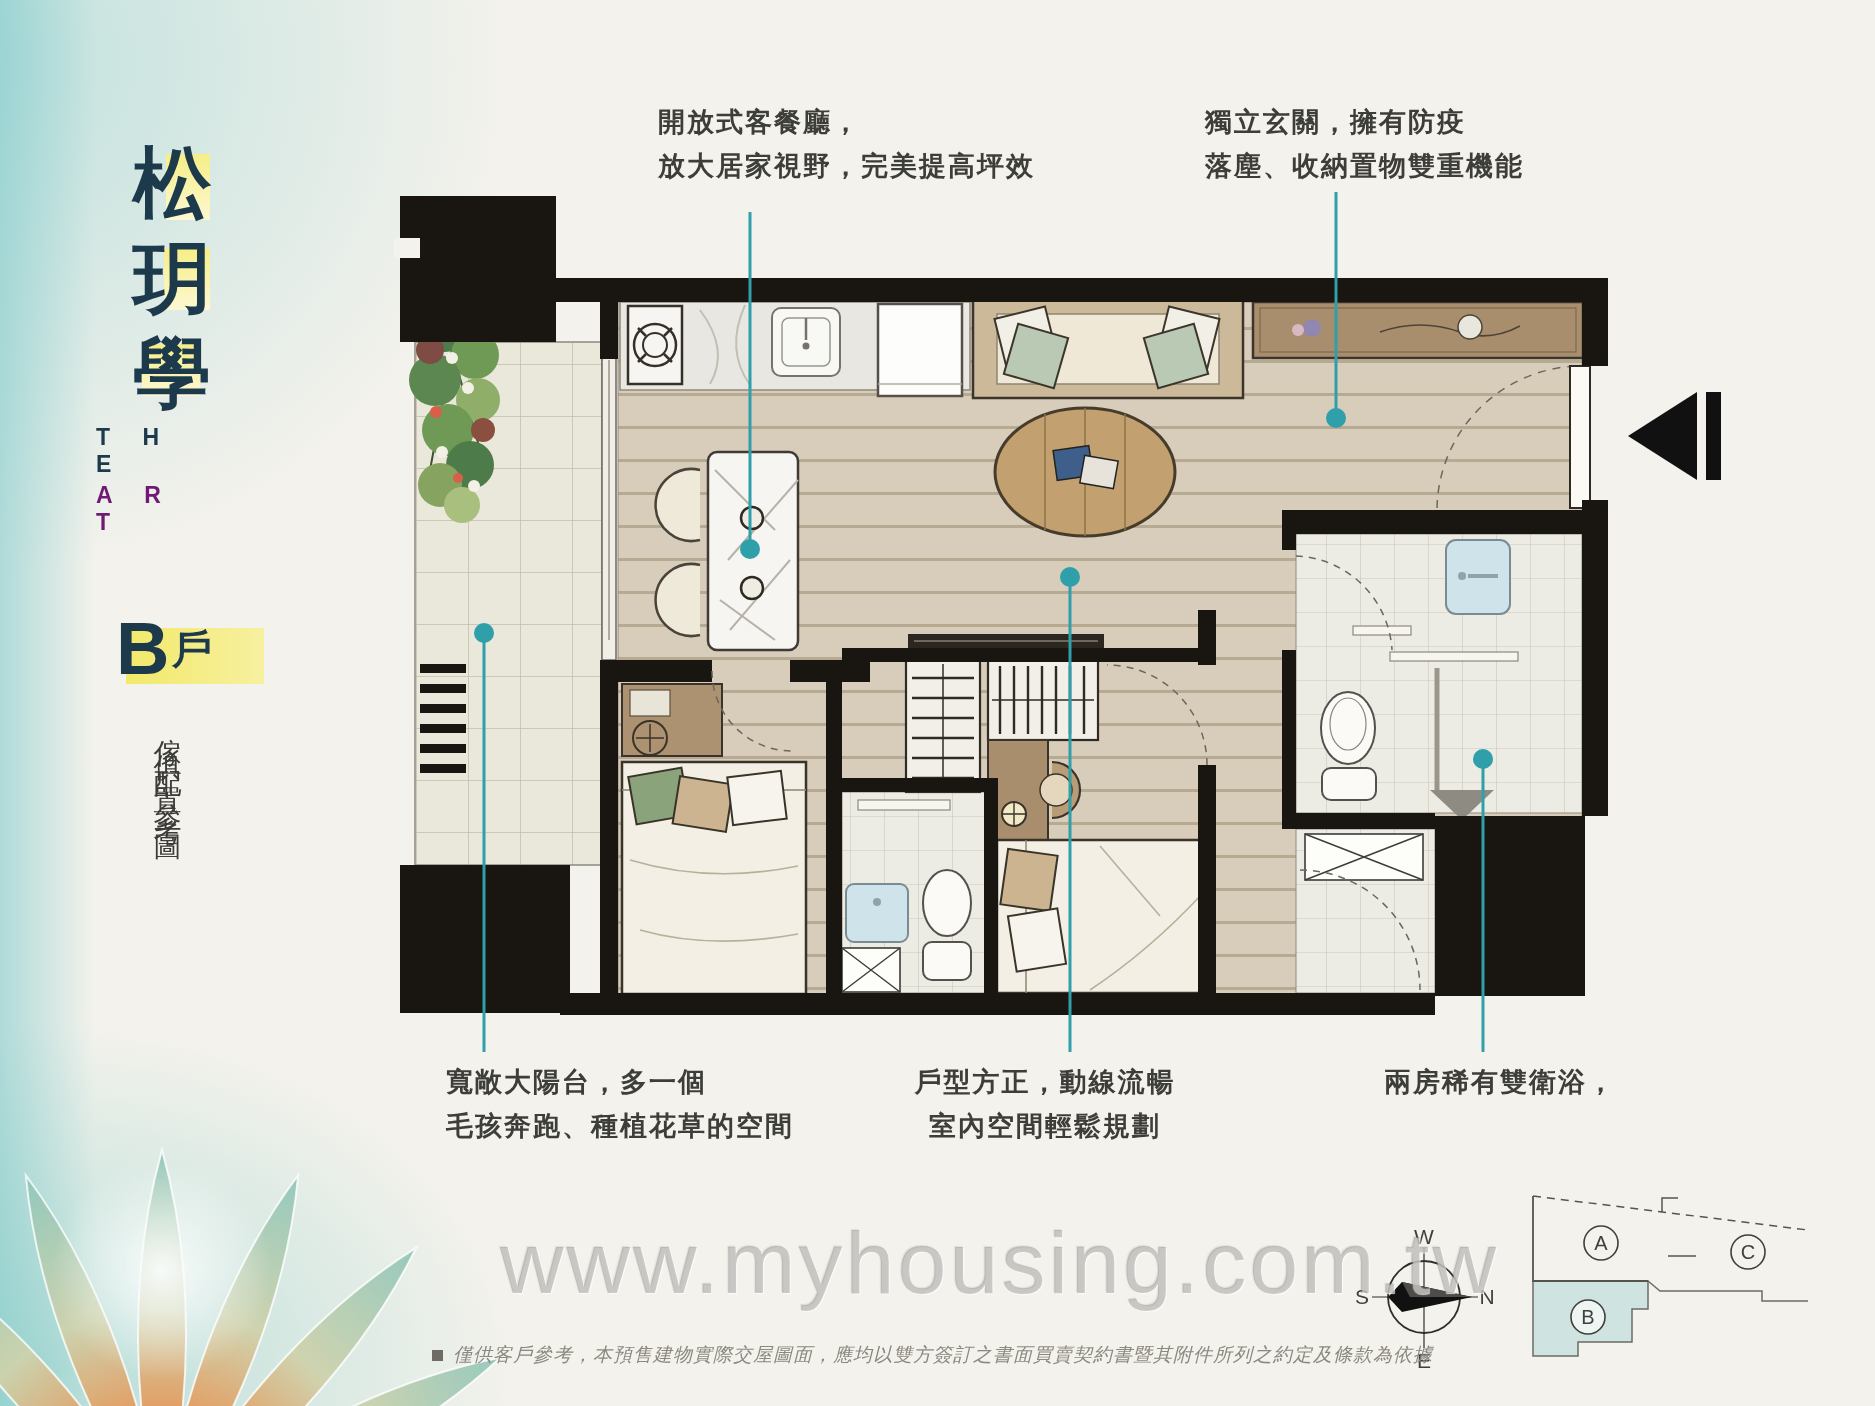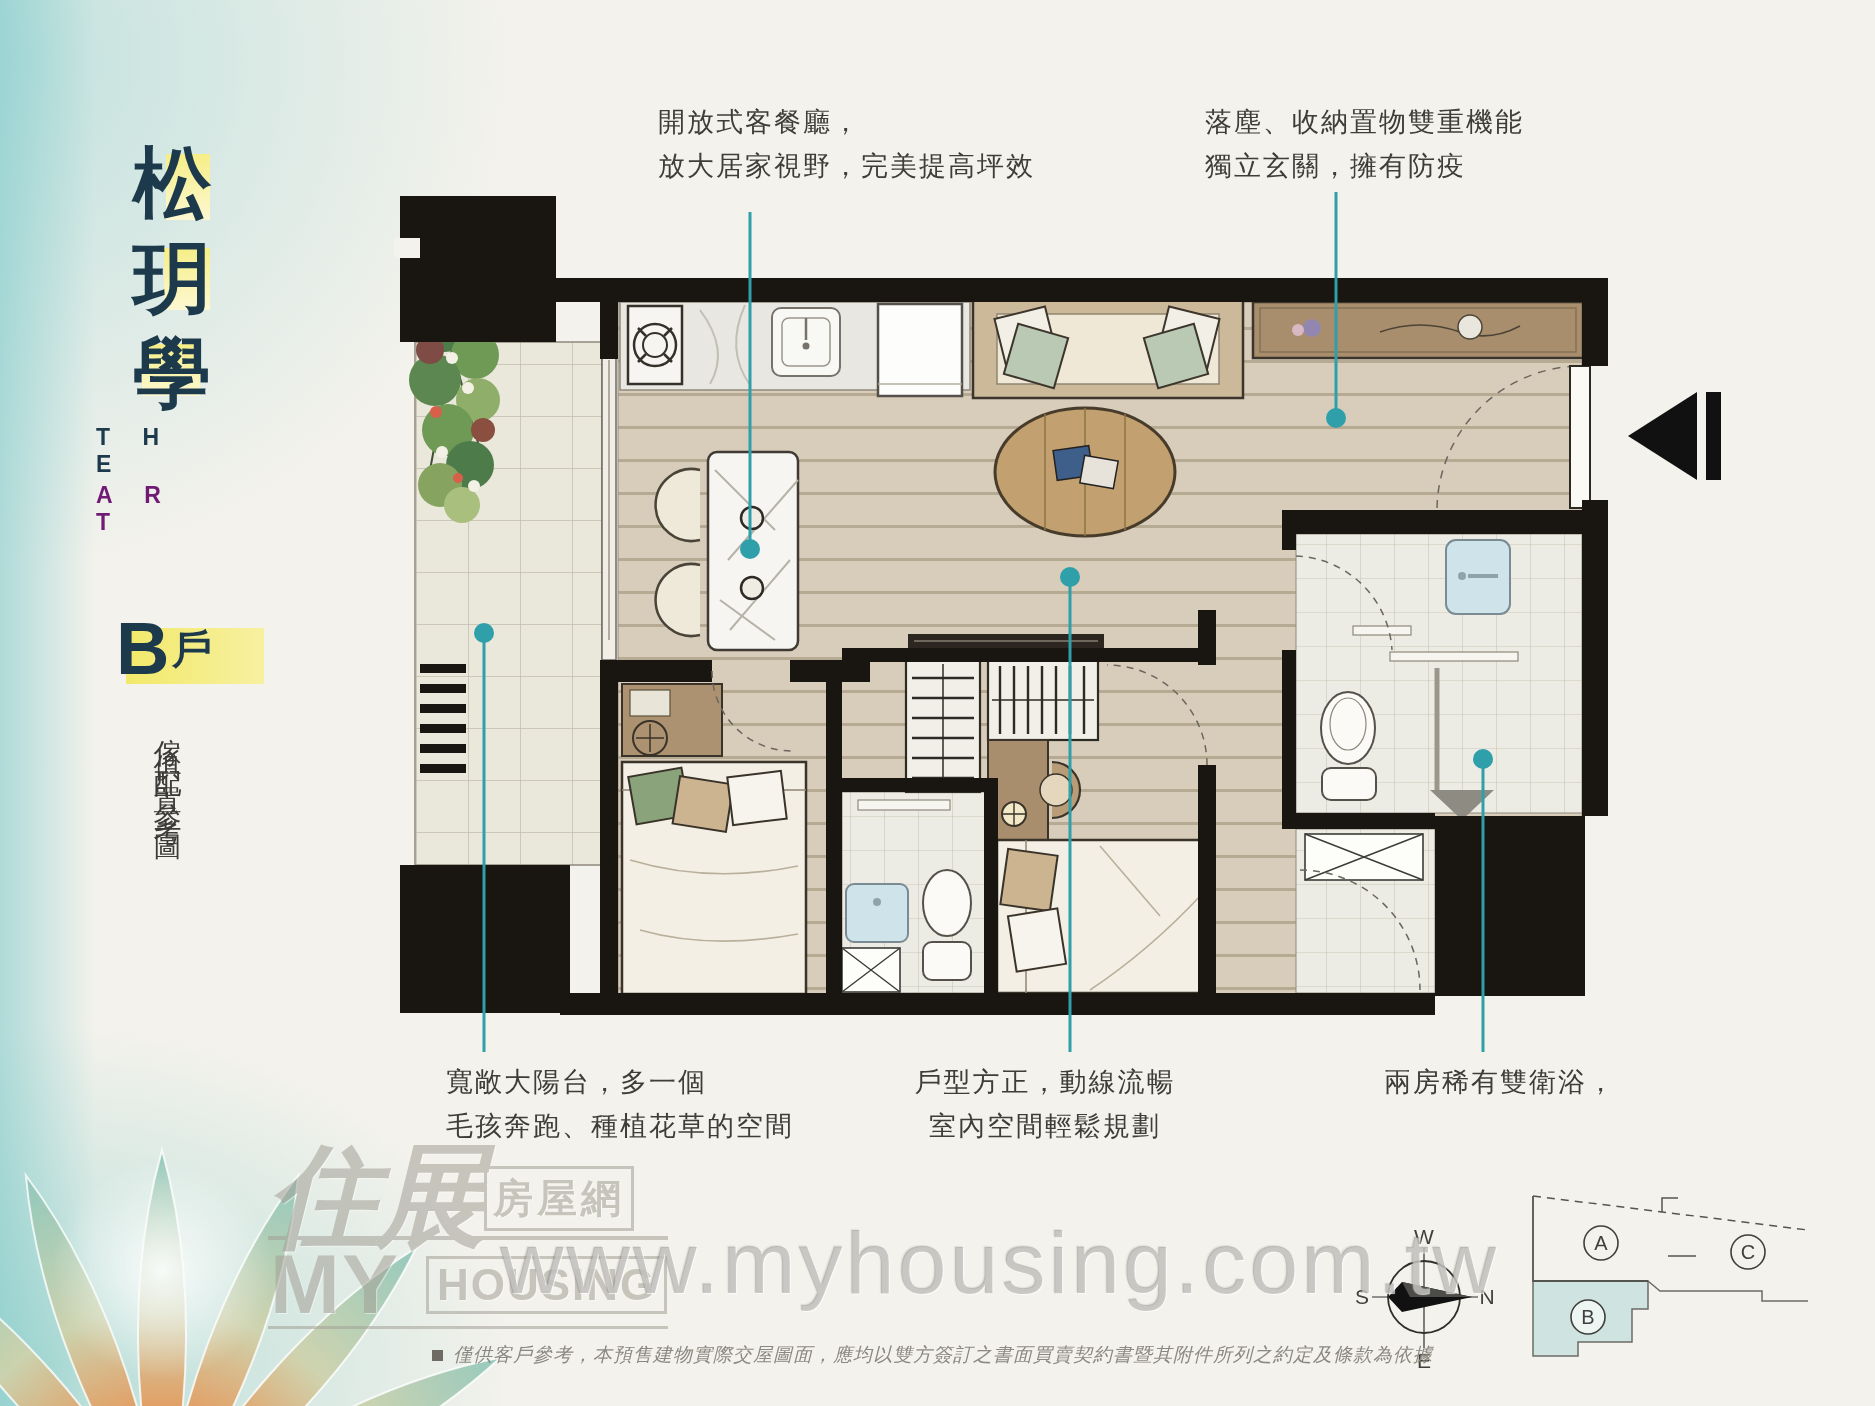--- a/index.html
+++ b/index.html
@@ -26,21 +26,21 @@
   .brand-sub .l2{display:block;font-size:23px;font-weight:bold;letter-spacing:13px;color:#701a75;margin-top:4px;}
   
   .unit-chip{position:absolute;left:116px;top:612px;width:148px;height:72px;}
   .unit-chip .hl{position:absolute;left:10px;top:16px;width:138px;height:56px;
     background:linear-gradient(90deg,#f2e96a,#f7f0a0);}
   .unit-chip .b{position:absolute;left:0;top:-6px;font-size:74px;font-weight:bold;color:#1d3a4c;z-index:2;}
   .unit-chip .hu{position:absolute;left:56px;top:10px;font-size:40px;font-weight:bold;color:#1d3a4c;z-index:2;}
   .vertical-note{position:absolute;left:148px;top:716px;writing-mode:vertical-rl;
     font-size:28px;color:#3b3b39;letter-spacing:16px;font-weight:500;}
   
-  .anno{position:absolute;color:#3d3d39;font-size:27px;font-weight:400;letter-spacing:2px;line-height:44px;white-space:nowrap;}
+  .anno{position:absolute;color:#3d3d39;font-size:27px;font-weight:700;letter-spacing:2px;line-height:44px;white-space:nowrap;}
   #anno-living{left:658px;top:100px;}
   #anno-foyer{left:1205px;top:100px;}
   #anno-balcony{left:408px;top:1060px;margin-left:38px;}
   #anno-layout{left:890px;top:1060px;width:310px;text-align:center;}
   #anno-bath{left:1372px;top:1060px;margin-left:12px;}
   
   .wm-url{position:absolute;left:500px;top:1212px;font-size:88px;letter-spacing:3px;
     color:rgba(124,122,115,.38);text-shadow:1px 1px 1px rgba(255,255,255,.75),-1px -1px 1px rgba(90,90,85,.12);
     font-family:"Liberation Sans",sans-serif;white-space:nowrap;}
   
@@ -401,43 +401,35 @@
     <span class="b">B</span>
     <span class="hu">戶</span>
   </div>
   <div class="vertical-note">傢俱配置參考圖</div>
 
   <div class="anno" id="anno-living">
     <div>開放式客餐廳，</div>
     <div>放大居家視野，完美提高坪效</div>
   </div>
   <div class="anno" id="anno-foyer">
+    <div>獨立玄關，擁有防疫</div>
     <div>落塵、收納置物雙重機能</div>
-    <div>獨立玄關，擁有防疫</div>
   </div>
   <div class="anno" id="anno-balcony">
     <div>寬敞大陽台，多一個</div>
     <div>毛孩奔跑、種植花草的空間</div>
   </div>
   <div class="anno" id="anno-layout">
     <div>戶型方正，動線流暢</div>
     <div>室內空間輕鬆規劃</div>
   </div>
   <div class="anno" id="anno-bath">
     <div>兩房稀有雙衛浴，</div>
   </div>
 
-  <div class="wm-logo">
-    <div class="wm-zh">住展</div>
-    <div class="wm-web">房屋網</div>
-    <div class="wm-rule1"></div>
-    <div class="wm-my">MY</div>
-    <div class="wm-housing">HOUSING</div>
-    <div class="wm-rule2"></div>
-  </div>
 
   <div class="wm-url">www.myhousing.com.tw</div>
 
   <div class="disclaimer">
     <span class="sq"></span><span>僅供客戶參考，本預售建物實際交屋圖面，應均以雙方簽訂之書面買賣契約書暨其附件所列之約定及條款為依據</span>
   </div>
 
 </div>
 
 </body></html>

